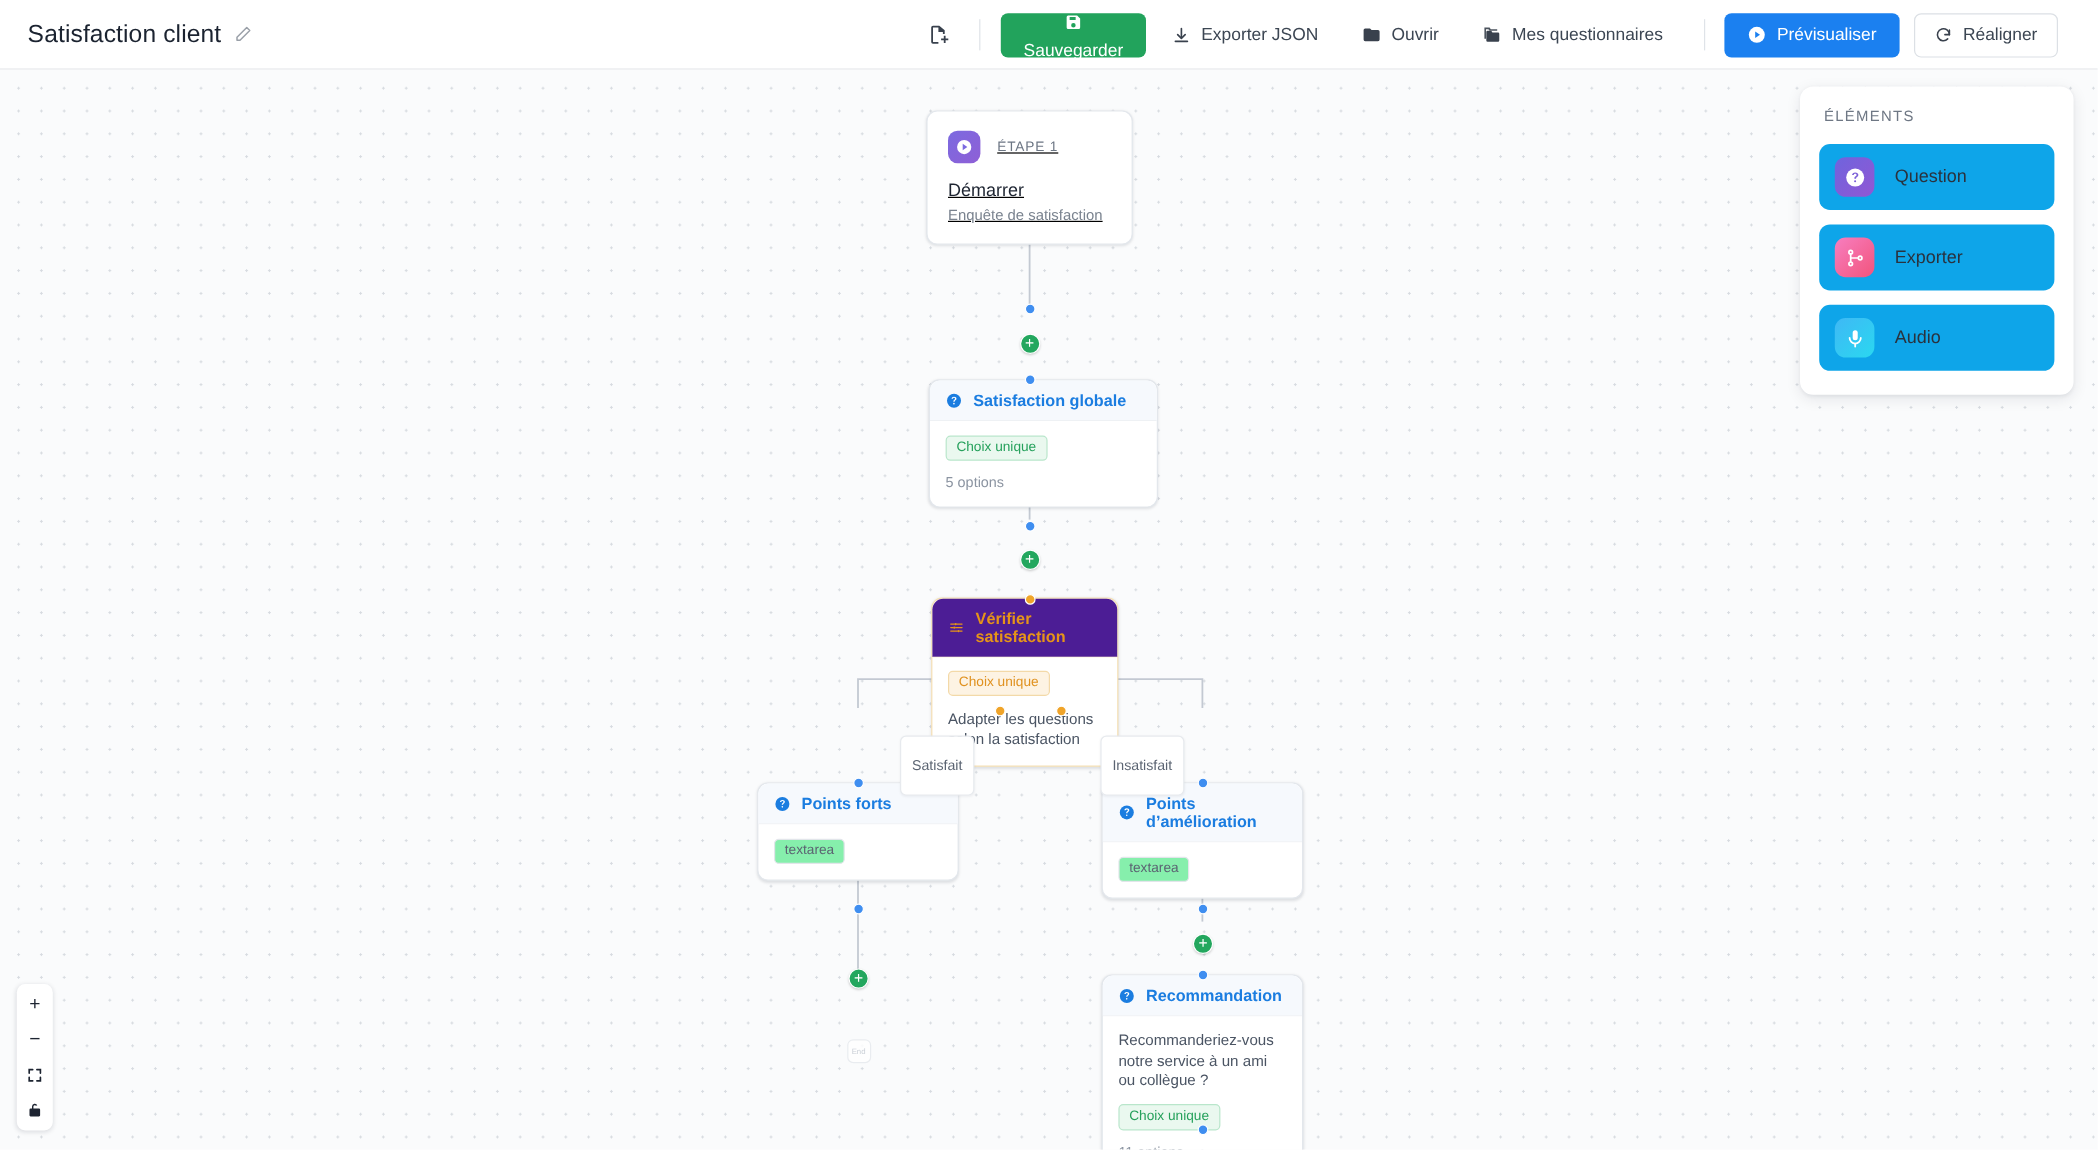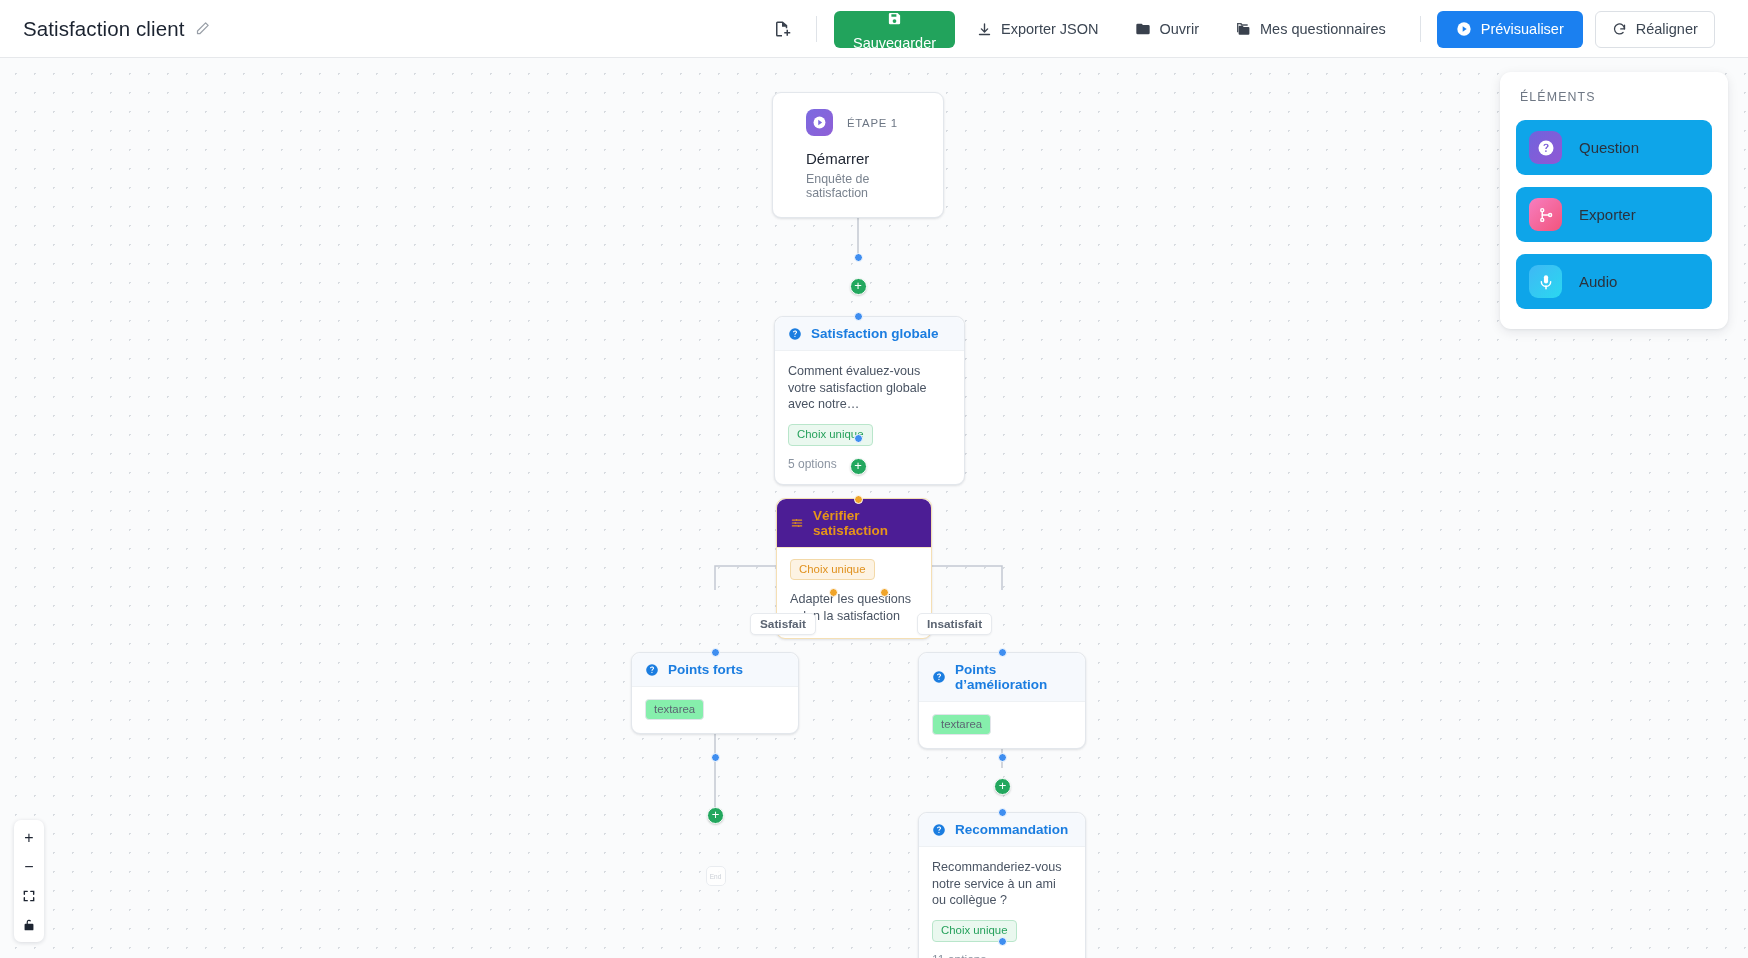--- a/index.html
+++ b/index.html
@@ -120,21 +120,21 @@
     border-radius: 4px; line-height: 1.35;
   }
   .pill.green { background: #eaf8ef; color: #26a15c; border: 1px solid #b9e6cb; }
   .pill.orange{ background: #fdf3e3; color: #e09220; border: 1px solid #f3d9a8; }
   .pill.grey  { background: #86efac; color: #5b6472; border: 1px solid #e2e5ea; }
   .node-meta {
     font-size: 12px; color: #8b94a1; margin-top: 11px;
   }
 
   
-  .node-start { padding: 16px 33px 17px; }
+  .node-start { padding: 16px 17px 17px; text-decoration: underline; }
   .start-row { display: flex; align-items: center; gap: 14px; }
   .start-badge {
     width: 27px; height: 27px; border-radius: 8px;
     background: linear-gradient(135deg,#7b6ae0 0%,#8f5fd6 100%);
     display: flex; align-items: center; justify-content: center;
   }
   .start-step {
     font-size: 11.4px; color: #6c7684; letter-spacing: .7px;
   }
   .start-title {
@@ -160,25 +160,24 @@
     box-shadow: 0 1px 2px rgba(0,0,0,.18);
   }
   .plusbtn span { margin-top: -1.5px; }
 
   
   .edge-label {
     position: absolute;
     background: #ffffff;
     border: 1px solid #e7eaee;
     border-radius: 5px;
-    padding: 3px 9px;
+    padding: 17px 9px;
     font-size: 11.8px; color: #5b6472;
     z-index: 12;
     box-shadow: 0 1px 2px rgba(16,24,40,.05);
-    font-weight: bold;
   }
 
   
   .end-stub {
     position: absolute; width: 20px; height: 20px;
     background: #ffffff; border: 1px solid #e7eaee; border-radius: 5px;
     display: flex; align-items: center; justify-content: center;
     font-size: 6.5px; color: #c2c8d0;
     z-index: 10; opacity: .85;
   }
@@ -364,21 +363,20 @@
     <div class="node-hd q">
       <span style="display:flex;">
         <svg width="14" height="14" viewBox="0 0 24 24" fill="#1b7de0">
           <circle cx="12" cy="12" r="10"></circle>
           <path d="M12 6.2c-2 0-3.3 1.2-3.5 2.9h1.9c.1-.8.7-1.3 1.6-1.3.9 0 1.5.5 1.5 1.2 0 .6-.3 1-1.1 1.5-.9.6-1.3 1.2-1.3 2.2v.5h1.9v-.4c0-.7.3-1 1.1-1.6.9-.6 1.4-1.3 1.4-2.3 0-1.6-1.4-2.7-3.5-2.7zm-.1 8.7a1.15 1.15 0 1 0 0 2.3 1.15 1.15 0 0 0 0-2.3z" fill="#ffffff"></path>
         </svg>
       </span>
       <span>Satisfaction globale</span>
     </div>
     <div class="node-bd">
-      <p class="node-q-text">Comment évaluez-vous votre satisfaction globale avec notre…</p>
       <span class="pill green">Choix unique</span>
       <div class="node-meta">5 options</div>
     </div>
   </div>
   <div class="handle" style="left:853.5px; top:375.5px;"></div>
   <div class="plusbtn" style="left:849.5px; top:400px;">
       <span>+</span>
     </div>
 
   <div class="handle or" style="left:853.5px; top:437px;"></div>

